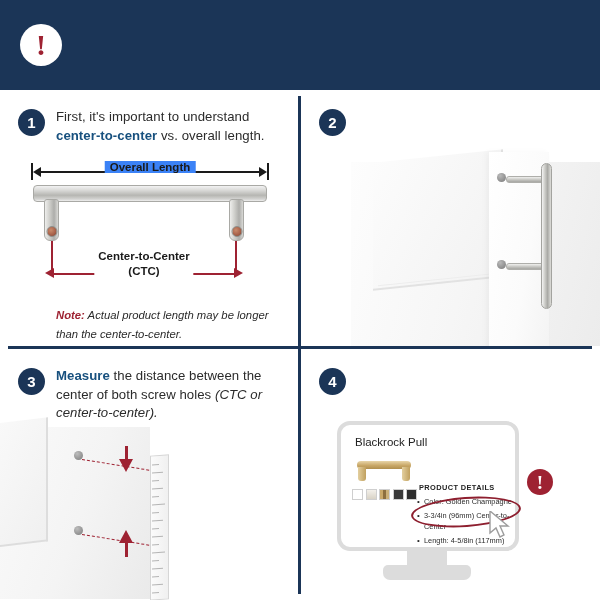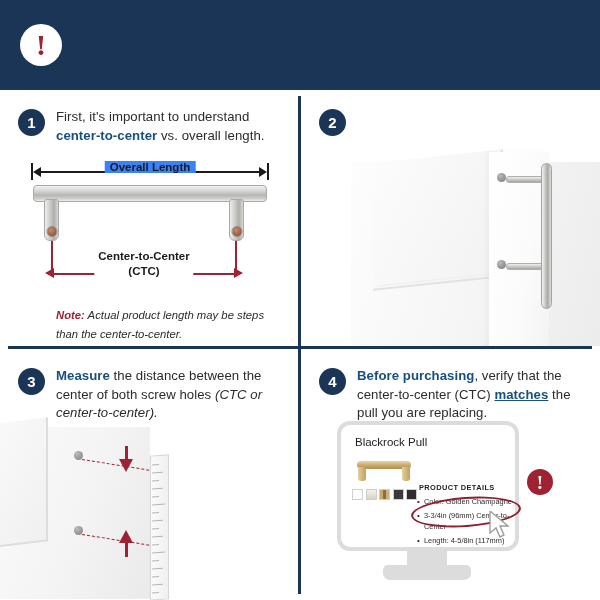--- a/index.html
+++ b/index.html
@@ -340,21 +340,21 @@
           <div class="ctc-line"></div>
           <div class="ctc-arrow l"></div>
           <div class="ctc-arrow r"></div>
           <div class="ctc-label">
             <span>Center-to-Center</span><br>
             <span>(CTC)</span>
           </div>
         </div>
 
         <div class="note">
-          <b>Note:</b><span> Actual product length may be steps than the center-to-center.</span>
+          <b>Note:</b><span> Actual product length may be longer than the center-to-center.</span>
         </div>
       </div>
     </div>
 
     <div class="panel" id="panel-2">
       <div class="step-head">
         <div class="step-num">2</div>
       </div>
       <div class="cab2">
         <div class="cab2-face"></div>
@@ -405,23 +405,20 @@
           <i style="top:120px;width:7px"></i>
             <i style="top:128px;width:11px"></i>
           <i style="top:136px;width:7px"></i>
         </div>
       </div>
     </div>
 
     <div class="panel" id="panel-4">
       <div class="step-head">
         <div class="step-num">4</div>
-        <div class="step-text">
-          <span class="hl">Before purchasing</span><span>, verify that the center-to-center (CTC) </span><span class="hl-u">matches</span><span> the pull you are replacing.</span>
-        </div>
       </div>
 
       <div class="monitor">
         <div class="stand-neck"></div>
         <div class="stand-base"></div>
         <div class="screen">
           <div class="prod-title">Blackrock Pull</div>
 
           <div class="prod-img">
             <div class="pullimg-bar"></div>

